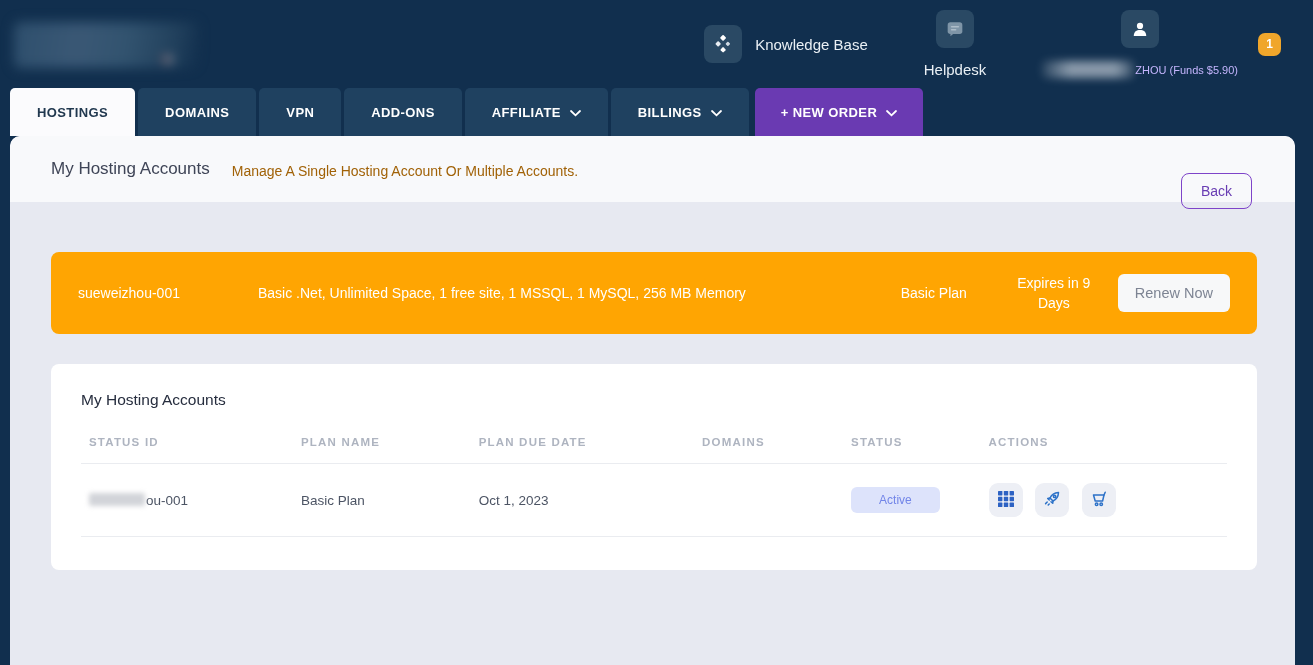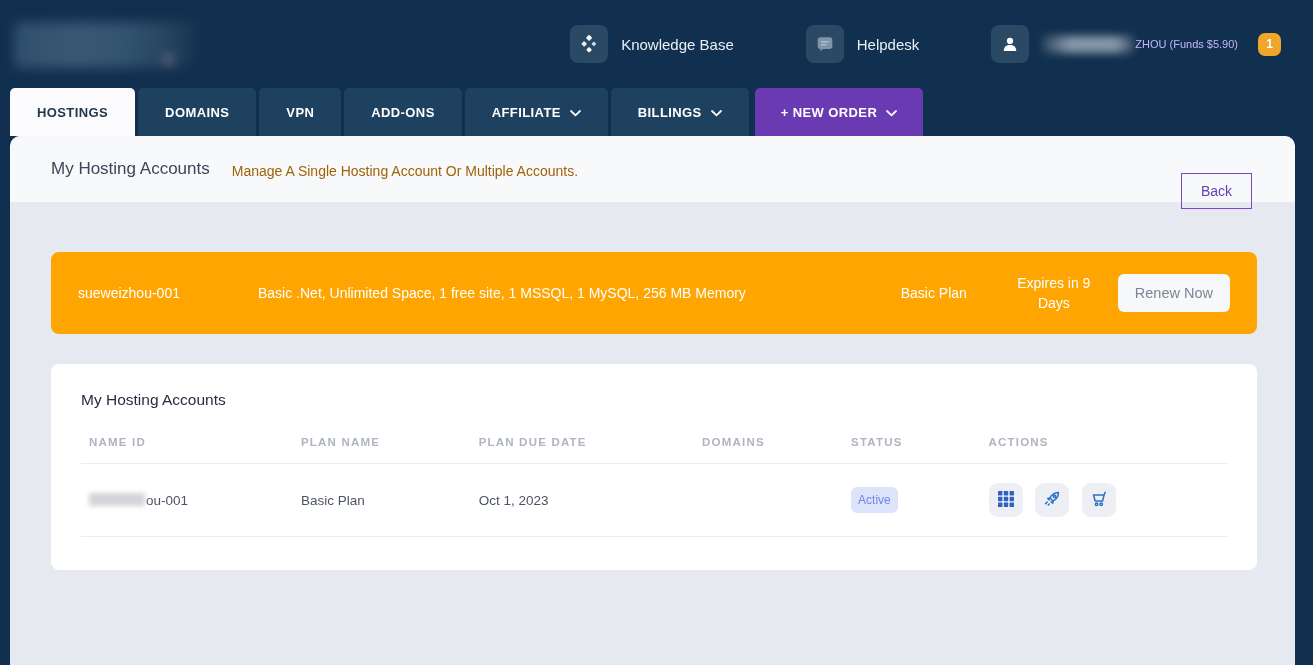--- a/index.html
+++ b/index.html
@@ -17,21 +17,21 @@
   }
   .logo-blur {
     width: 185px; height: 46px; margin-top: 2px;
     background: linear-gradient(100deg, #2e4f6d 0%, #3a5875 35%, #32536f 60%, #22415d 85%, rgba(34,65,93,0) 100%);
     border-radius: 6px; filter: blur(6px); position: relative;
   }
   .logo-dot { position: absolute; right: 28px; bottom: 6px; width: 7px; height: 5px;
     background: #fff; border-left: 3px solid #c0392b; filter: blur(0.5px); }
   .topbar-right { margin-left: auto; display: flex; align-items: center; }
   .tb-item { display: flex; align-items: center; gap: 13px; cursor: pointer; }
-  .tb-item + .tb-item { margin-left: 72px; }
+  .tb-item + .tb-item { margin-left: 56px; flex-direction: column; }
   .tb-label { color: #eaf0f5; font-size: 15px; }
   .icon-box {
     width: 38px; height: 38px; border-radius: 8px; background: #2a4964;
     display: flex; align-items: center; justify-content: center; flex: 0 0 auto;
   }
   .user-name { color: #c4b5fd; font-size: 11px; font-weight: 400; display: flex; align-items: center; }
   .name-blur { display: inline-block; width: 92px; height: 17px; margin-right: 1px;
     background: linear-gradient(90deg, rgba(255,255,255,.10), rgba(235,240,245,.55) 30%, rgba(235,240,245,.55) 80%, rgba(255,255,255,.15));
     border-radius: 4px; filter: blur(4px); }
   .count-badge {
@@ -58,21 +58,21 @@
     background: #e7e9f1; border-radius: 10px 10px 0 0; overflow: hidden;
   }
   .panel-head {
     height: 66px; background: #f8f9fb; display: flex; align-items: center;
     padding: 0 43px 0 41px; border-radius: 10px 10px 0 0;
   }
   .page-title { font-size: 17px; color: #3f4557; font-weight: 500; }
   .page-subtitle { font-size: 14px; color: #a16207; margin-left: 22px; padding-top: 3px; }
   .back-btn {
     margin-left: auto; background: transparent; border: 1px solid #7e44c9; color: #693db3;
-    border-radius: 0; padding: 9px 19px; font-size: 14px; cursor: pointer;
+    border-radius: 8px; padding: 9px 19px; font-size: 14px; cursor: pointer;
     font-family: "Liberation Sans", sans-serif;
     margin-top: 44px;
   }
 
   .content { padding: 50px 38px 0 41px; }
 
   
   .banner {
     background: #ffa502; border-radius: 8px; height: 82px;
     display: flex; align-items: center; color: #fff; font-size: 14px;
@@ -97,21 +97,21 @@
     text-align: left; font-size: 11.5px; font-weight: 700; color: #aeb4c0;
     letter-spacing: 1.2px; padding: 0 0 15px 8px; border-bottom: 1px solid #eaecf0;
   }
   td { padding: 19px 0 19px 8px; border-bottom: 1px solid #eaecf0; font-size: 13.5px; color: #4c5464; }
   .col-login { width: 18.5%; } .col-plan { width: 15.5%; } .col-due { width: 19.5%; }
   .col-domains { width: 13%; } .col-status { width: 12%; } .col-actions { width: 21.5%; }
   .login-blur { display: inline-block; width: 56px; height: 13px; vertical-align: -1px;
     background: #d2d4d9; border-radius: 2px; filter: blur(2.5px); margin-right: 1px; }
   .status-badge {
     display: inline-block; background: #dde3fb; color: #7285e8;
-    border-radius: 6px; padding: 6px 7px; font-size: 12px;
+    border-radius: 6px; padding: 6px 28px; font-size: 12px;
   }
   .action-btn {
     display: inline-flex; width: 34px; height: 34px; border-radius: 9px; background: #edeff5;
     align-items: center; justify-content: center; margin-right: 9px; border: none; cursor: pointer;
     vertical-align: middle;
   }
 </style>
 </head>
 <body>
 
@@ -217,21 +217,21 @@
       <span class="b-expires">Expires in 9 Days</span>
       <button class="b-btn">Renew Now</button>
     </div>
 
     <section class="card">
       <h3 class="card-title">My Hosting Accounts</h3>
 
       <table>
         <thead>
           <tr>
-            <th class="col-login">NAME ID</th>
+            <th class="col-login">STATUS ID</th>
             <th class="col-plan">PLAN NAME</th>
             <th class="col-due">PLAN DUE DATE</th>
             <th class="col-domains">DOMAINS</th>
             <th class="col-status">STATUS</th>
             <th class="col-actions">ACTIONS</th>
           </tr>
         </thead>
         <tbody>
           <tr>
             <td>

